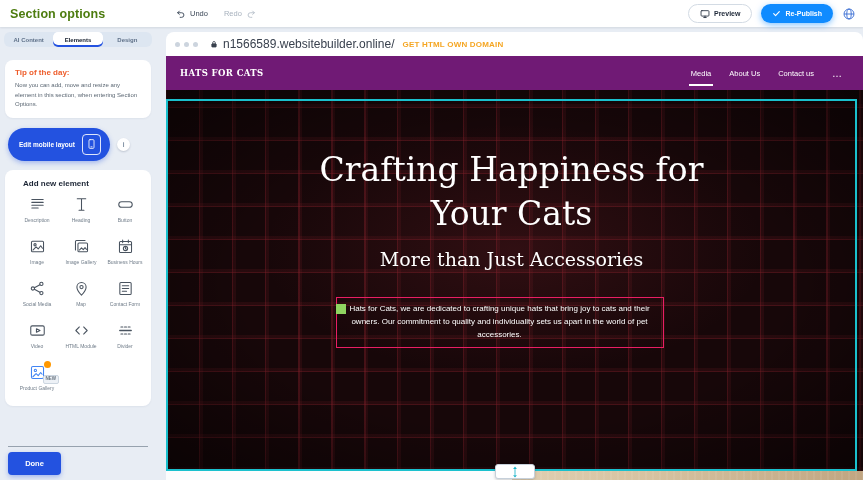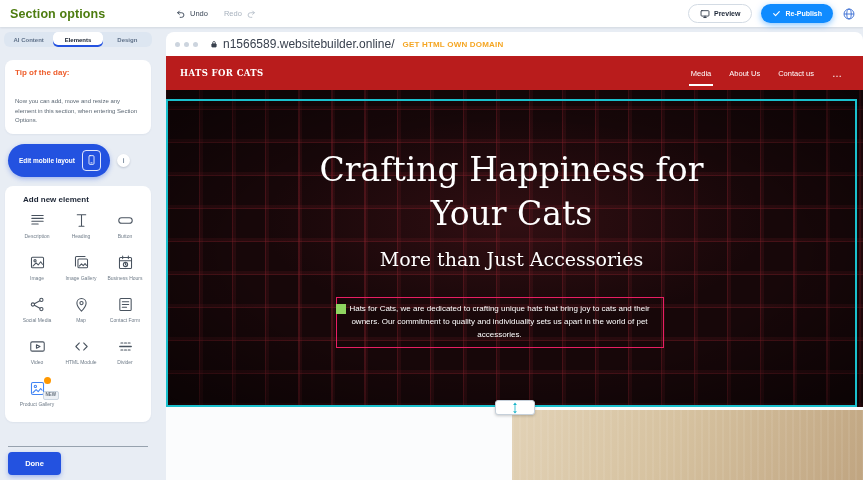--- a/index.html
+++ b/index.html
@@ -16,21 +16,21 @@
   .top-right{position:absolute;right:7px;top:0;height:27px;display:flex;align-items:center;gap:9px}
   .btn-preview{display:flex;align-items:center;gap:4px;height:19px;padding:0 11px;border-radius:10px;border:1px solid #d3dbe4;background:#fff;font-size:7px;font-weight:700;color:#222c3c;cursor:pointer;font-family:inherit}
   .btn-republish{display:flex;align-items:center;gap:4px;height:19px;padding:0 11px;border-radius:10px;border:none;background:#0f8bff;color:#fff;font-size:7px;font-weight:700;box-shadow:0 2px 6px rgba(15,139,255,.5);cursor:pointer;font-family:inherit}
 
   
   .sidebar{position:absolute;top:32px;left:0;width:156px;height:448px}
   .tabs{margin:0 4px;display:flex;background:#dde6f1;border-radius:6px;height:15px;overflow:hidden}
   .tab{flex:1;border:none;background:transparent;font-size:6px;color:#5f7189;cursor:pointer;font-family:inherit;font-weight:600}
   .tab.active{background:#fff;color:#17202e;border-radius:5px;box-shadow:inset 0 -2px 0 #2352e0}
   .tip-card{margin:13px 5px 0 5px;background:#fff;border-radius:8px;padding:8px 10px;box-shadow:0 1px 2px rgba(25,40,70,.05)}
-  .tip-title{font-size:8px;font-weight:700;color:#ee5c2a;margin-bottom:20px}
+  .tip-title{font-size:8px;font-weight:700;color:#ee5c2a;margin-bottom:4px}
   .tip-body{font-size:6px;line-height:1.6;color:#5b6773}
   .edit-row{margin:10px 0 0 8px;display:flex;align-items:center;gap:7px}
   .btn-edit-mobile{display:flex;align-items:center;gap:7px;height:33px;padding:0 9px 0 11px;border:none;border-radius:17px;background:#2352e0;color:#fff;font-size:6.5px;font-weight:700;cursor:pointer;font-family:inherit;box-shadow:0 2px 5px rgba(35,82,224,.35)}
   .phone-chip{display:flex;align-items:center;justify-content:center;width:19px;height:21px;border:1px solid rgba(255,255,255,.85);border-radius:4px}
   .info-dot{width:13px;height:13px;border-radius:50%;background:#fff;color:#8796a7;font-size:7.5px;font-weight:700;display:flex;align-items:center;justify-content:center;box-shadow:0 1px 2px rgba(25,40,70,.2);cursor:pointer}
   .panel{margin:9px 5px 0 5px;background:#fff;border-radius:8px;padding:9px 4px 8px 10px;box-shadow:0 1px 2px rgba(25,40,70,.05)}
   .panel-title{font-size:8px;font-weight:700;color:#1c2535;margin:0 0 8px 8px}
   .grid{display:grid;grid-template-columns:repeat(3,1fr);row-gap:8px}
   .cell{display:flex;flex-direction:column;align-items:center;gap:3px;cursor:pointer;min-height:34px}
   .icon-wrap{position:relative;width:18px;height:18px;display:flex;align-items:center;justify-content:center}
@@ -44,28 +44,28 @@
 
   
   .canvas{position:absolute;left:166px;top:32px;right:0;bottom:0}
   .browser-bar{height:24px;background:#fff;border-radius:8px 8px 0 0;display:flex;align-items:center;padding:0 9px}
   .dot{width:5px;height:5px;border-radius:50%;background:#ccd4de;margin-right:4px}
   .lock-icn{margin:0 5px 0 8px;display:flex}
   .url{font-size:12px;color:#39414e}
   .cta{font-size:8px;font-weight:700;color:#f5a623;margin-left:8px;letter-spacing:.2px;cursor:pointer}
 
   .site{position:absolute;top:24px;left:0;right:0;bottom:0;background:#fbfcfd;overflow:hidden}
-  .site-header{height:34px;background:#b91c1c;display:flex;align-items:center;padding-left:14px}
+  .site-header{height:34px;background:#701a75;display:flex;align-items:center;padding-left:14px}
   .logo{font-family:"DejaVu Serif",serif;font-weight:700;color:#fff;font-size:8.5px;letter-spacing:.4px;cursor:pointer}
   .site-nav{margin-left:auto;margin-right:20px;display:flex;gap:18px;align-items:center}
   .nav-item{color:#fff;font-size:7.5px;position:relative;cursor:pointer}
   .nav-item.active::after{content:"";position:absolute;left:-2px;right:-2px;bottom:-8px;height:2px;background:#fff}
   .nav-item.more{font-size:10px;letter-spacing:1px}
 
-  .hero{position:absolute;top:34px;left:0;right:0;height:317px;z-index:2;cursor:pointer;
+  .hero{position:absolute;top:34px;left:0;right:0;height:381px;z-index:2;cursor:pointer;
     background-color:#170709;
     background-image:
       radial-gradient(ellipse 60% 55% at 50% 42%, rgba(150,45,55,.20), rgba(0,0,0,0) 60%),
       radial-gradient(ellipse at 50% 50%, rgba(0,0,0,0) 55%, rgba(0,0,0,.55) 100%),
       repeating-linear-gradient(0deg, rgba(128,30,40,.45) 0 1.5px, rgba(128,30,40,.16) 1.5px 4px, rgba(0,0,0,0) 4px 33px),
       repeating-linear-gradient(90deg, rgba(128,30,40,.45) 0 1.5px, rgba(128,30,40,.16) 1.5px 4px, rgba(0,0,0,0) 4px 33px)}
   .selection{position:absolute;top:9px;left:0;right:6px;bottom:0;border:2px solid #1ac0cd;pointer-events:none;z-index:4}
   .hero-title{position:absolute;top:58px;left:0;right:6px;text-align:center;font-family:"DejaVu Serif",serif;font-weight:400;font-size:33px;line-height:1.32;color:#fff;white-space:pre-line;cursor:pointer}
   .hero-sub{position:absolute;top:158px;left:0;right:6px;text-align:center;font-family:"DejaVu Serif",serif;font-size:19px;color:#fff;cursor:pointer}
   .hero-box{position:absolute;top:207px;left:50%;transform:translateX(-50%);margin-left:-15px;width:328px;border:1px solid #e91e63;padding:5px 9px;cursor:text}

